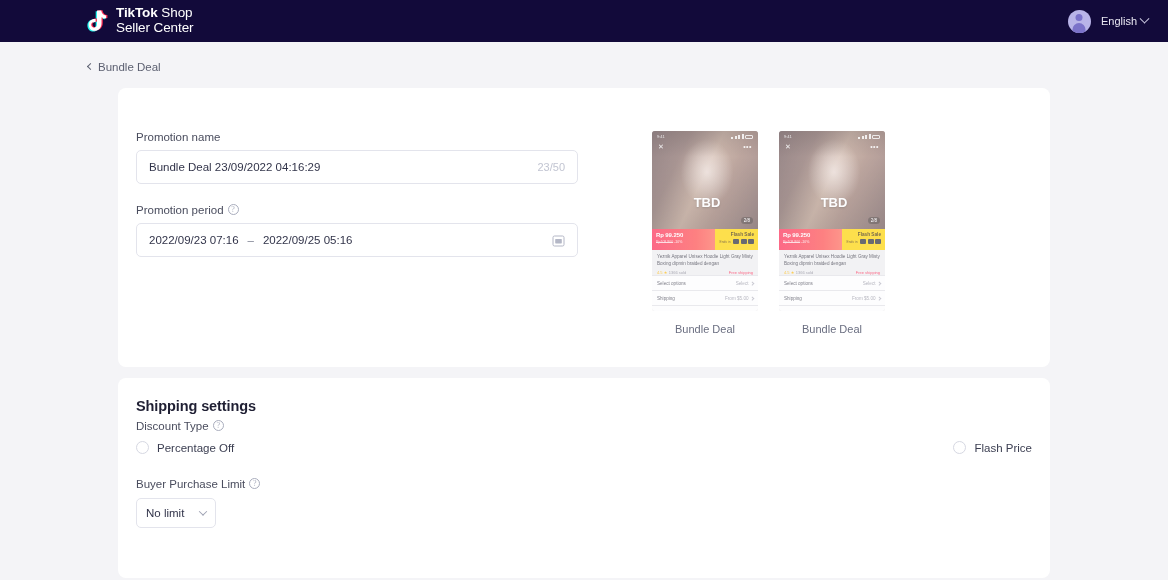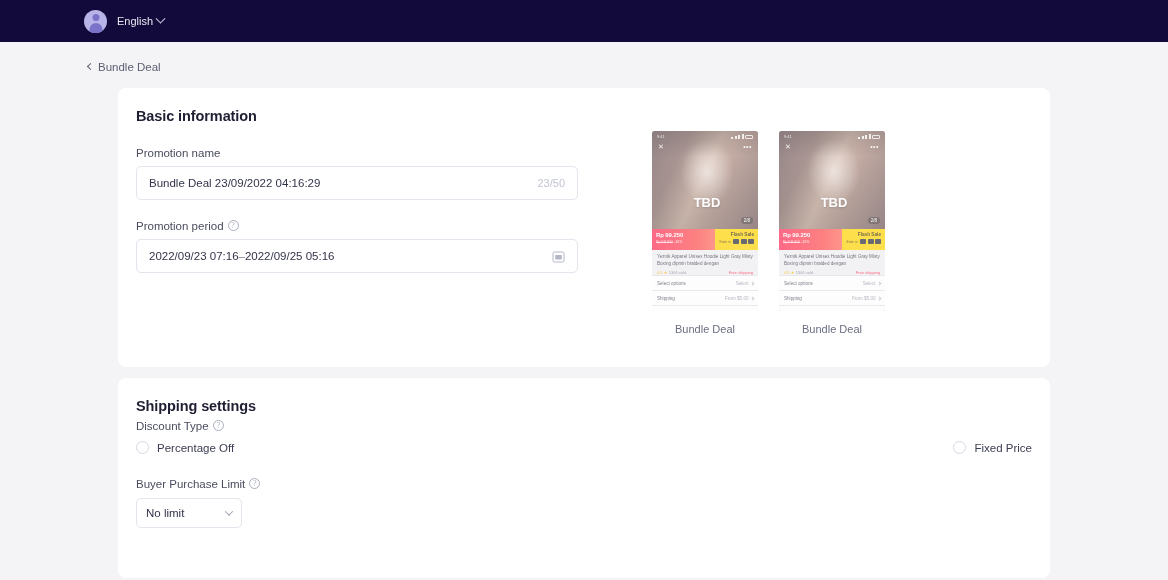--- a/index.html
+++ b/index.html
@@ -78,21 +78,21 @@
 
   .input {
     height: 34px; border: 1px solid #e3e4ec; border-radius: 5px;
     background: #fff; display: flex; align-items: center;
     padding: 0 12px; font-size: 11.5px; color: #32344a;
   }
   .input .counter { margin-left: auto; color: #c2c5d2; font-size: 11px; }
 
   .name-block { margin-top: 23px; width: 442px; }
   .period-block { margin-top: 20px; width: 442px; }
-  .range { display: flex; align-items: center; }
+  .range { display: flex; align-items: center; gap: 9px; }
   .range .dash { color: #7c8091; }
   .cal-icon { margin-left: auto; width: 13px; height: 13px; position: relative; flex: none; }
 
   
   .previews { position: absolute; left: 534px; top: 43px; display: flex; gap: 21px; }
   .preview-col { display: flex; flex-direction: column; align-items: center; }
   .phone {
     width: 106px; height: 180px; border-radius: 3px;
     overflow: hidden; position: relative;
     background: #d9d3d4;
@@ -163,53 +163,67 @@
   .phone-overlay { position: absolute; inset: 0; background: rgba(250,250,252,0.30); pointer-events: none; z-index: 5; }
   .preview-caption { margin-top: 12px; font-size: 11px; color: #6a6e80; }
 
   
   .radio-row { display: flex; align-items: center; gap: 0; margin-top: 9px; justify-content: space-between; }
   .radio-opt { display: flex; align-items: center; gap: 8px; font-size: 11.5px; color: #3b3e51; cursor: pointer; }
   .radio-opt + .radio-opt { margin-left: 78px; }
   .radio { width: 13px; height: 13px; border-radius: 50%; border: 1px solid #d6d8e2; background: #fff; flex: none; }
   .sub-label { margin-top: 24px; }
   .select {
-    margin-top: 8px; width: 106px; height: 30px;
+    margin-top: 8px; width: 80px; height: 30px;
     border: 1px solid #e3e4ec; border-radius: 5px; background: #fff;
     display: flex; align-items: center; padding: 0 9px;
     font-size: 11.5px; color: #32344a;
   }
   .select .caret2 {
     margin-left: auto; width: 6px; height: 6px;
     border-right: 1.2px solid #9ea2b3; border-bottom: 1.2px solid #9ea2b3;
     transform: rotate(45deg) translate(-1px,-1px);
   }
 </style>
 </head>
 <body>
 
 <div class="topbar">
+  <div class="brand">
+    <div class="brand-logo">
+      <svg width="26" height="27" viewBox="0 0 26 27">
+        <path d="M17.2 2.6c0.45 3.05 2.2 4.6 4.9 4.8v3.1c-1.6 0.15-3-0.36-4.6-1.33v6.1c0 4.9-3.35 7.6-6.9 7.6-3.2 0-5.9-2.4-5.9-6.1 0-3.9 3.1-6.3 6.9-5.8v3.3c-0.5-0.15-1-0.2-1.5-0.2-1.6 0-2.9 1.2-2.9 2.8 0 1.6 1.2 2.8 2.8 2.8 1.7 0 3-1.3 3-3.1V2.6z" fill="#25f4ee" transform="translate(-1.3,0.7)"></path>
+        <path d="M17.2 2.6c0.45 3.05 2.2 4.6 4.9 4.8v3.1c-1.6 0.15-3-0.36-4.6-1.33v6.1c0 4.9-3.35 7.6-6.9 7.6-3.2 0-5.9-2.4-5.9-6.1 0-3.9 3.1-6.3 6.9-5.8v3.3c-0.5-0.15-1-0.2-1.5-0.2-1.6 0-2.9 1.2-2.9 2.8 0 1.6 1.2 2.8 2.8 2.8 1.7 0 3-1.3 3-3.1V2.6z" fill="#fe2c55" transform="translate(1.3,-0.4)"></path>
+        <path d="M17.2 2.6c0.45 3.05 2.2 4.6 4.9 4.8v3.1c-1.6 0.15-3-0.36-4.6-1.33v6.1c0 4.9-3.35 7.6-6.9 7.6-3.2 0-5.9-2.4-5.9-6.1 0-3.9 3.1-6.3 6.9-5.8v3.3c-0.5-0.15-1-0.2-1.5-0.2-1.6 0-2.9 1.2-2.9 2.8 0 1.6 1.2 2.8 2.8 2.8 1.7 0 3-1.3 3-3.1V2.6z" fill="#ffffff"></path>
+      </svg>
+    </div>
+    <div class="brand-text">
+      <div class="brand-line1">
+        <b>TikTok</b><span class="light"> Shop</span>
+      </div>
+      <div class="brand-line2">Seller Center</div>
+    </div>
+  </div>
   <div class="topright">
     <div class="avatar"></div>
     <div class="lang">
       <span>English</span>
       <span class="caret"></span>
     </div>
   </div>
 </div>
 
 <div class="pagehead">
   <div class="breadcrumb">
     <span class="bc-arrow"></span>
     <span>Bundle Deal</span>
   </div>
 </div>
 
 <div class="card basic">
-  <div class="card-title">Basic information</div>
 
   <div class="name-block">
     <div class="field-label">
       <span>Promotion name</span>
     </div>
     <div class="input">
       <span>Bundle Deal 23/09/2022 04:16:29</span>
       <span class="counter">23/50</span>
     </div>
   </div>
@@ -379,21 +393,21 @@
       <span>Discount Type</span>
       <span class="qmark">?</span>
     </div>
     <div class="radio-row">
       <label class="radio-opt">
         <span class="radio"></span>
         <span>Percentage Off</span>
       </label>
       <label class="radio-opt">
         <span class="radio"></span>
-        <span>Fixed Price</span>
+        <span>Flash Price</span>
       </label>
     </div>
   </div>
 
   <div class="sub-label">
     <div class="field-label">
       <span>Buyer Purchase Limit</span>
       <span class="qmark">?</span>
     </div>
     <div class="select">

